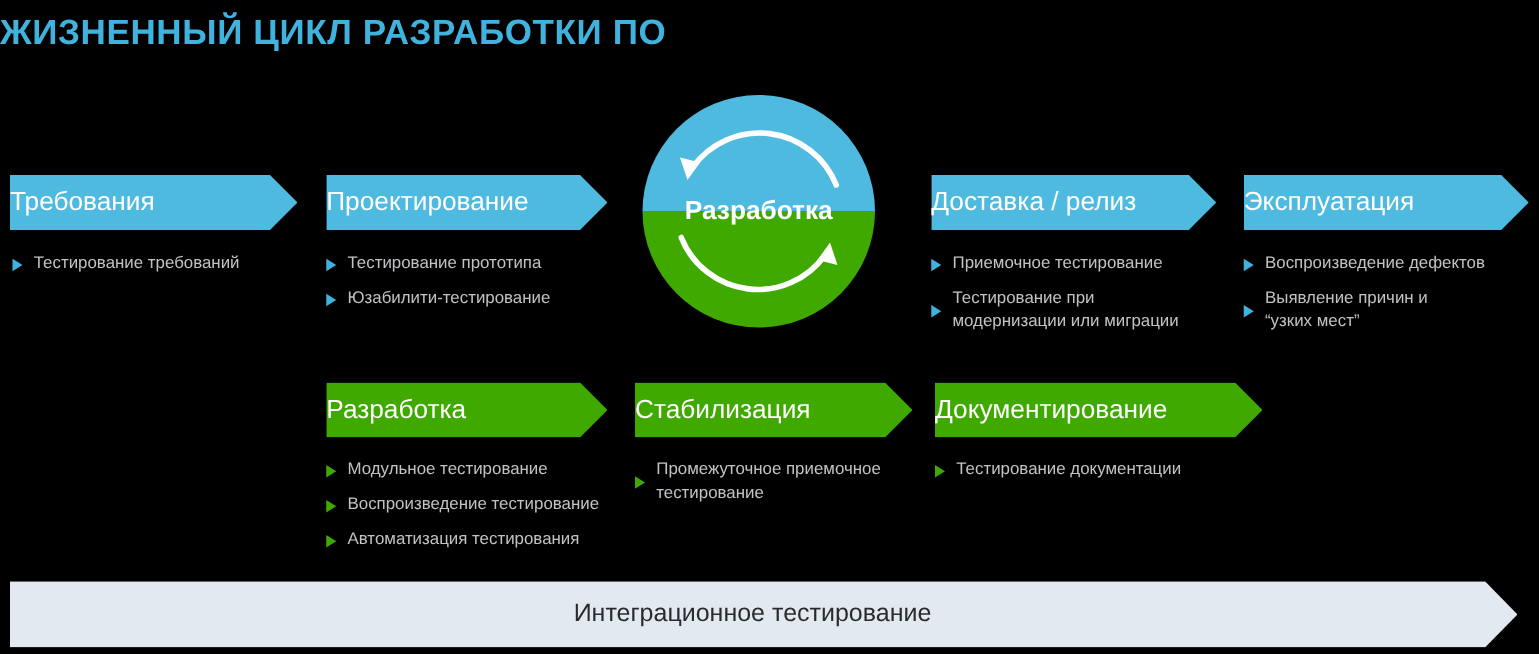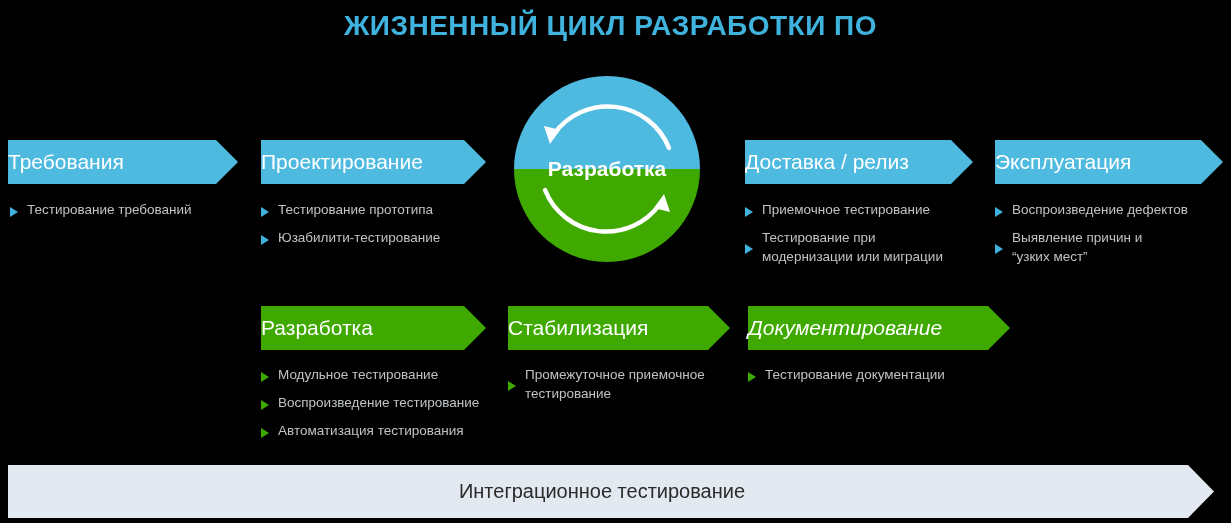--- a/index.html
+++ b/index.html
@@ -17,21 +17,21 @@
     background: #000000;
     overflow: hidden;
   }
 
   
   #title {
     position: absolute;
     left: 0;
     top: 10px;
     width: 1221px;
-    text-align: center;
+    text-align: left;
     color: #3FB3DE;
     font-size: 28px;
     font-weight: bold;
     letter-spacing: 0.5px;
     white-space: nowrap;
   }
 
   
   .chip {
     position: absolute;
@@ -258,21 +258,21 @@
     <div class="chip-label">Стабилизация</div>
   </div>
   <div class="bullets" style="left:508px; top:365px; width:240px;">
     <div class="bullet">
       <span class="bullet-marker green"></span>
       <span class="bullet-text">Промежуточное приемочное
 тестирование</span>
     </div>
   </div>
 
-  <div class="chip green" style="left:748px; top:306px; width:262px;font-style:italic;">
+  <div class="chip green" style="left:748px; top:306px; width:262px;">
     <div class="chip-shape"></div>
     <div class="chip-label">Документирование</div>
   </div>
   <div class="bullets" style="left:748px; top:365px; width:260px;">
     <div class="bullet">
       <span class="bullet-marker green"></span>
       <span class="bullet-text">Тестирование документации</span>
     </div>
   </div>
 

